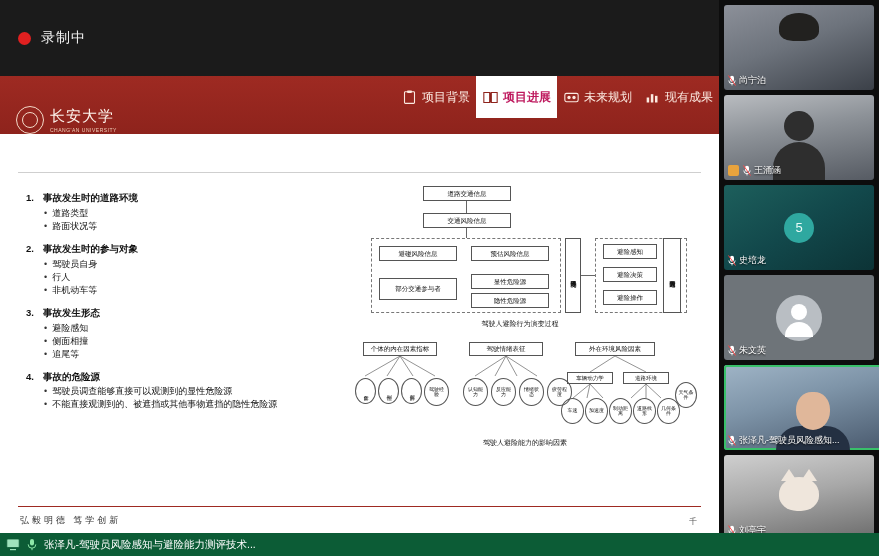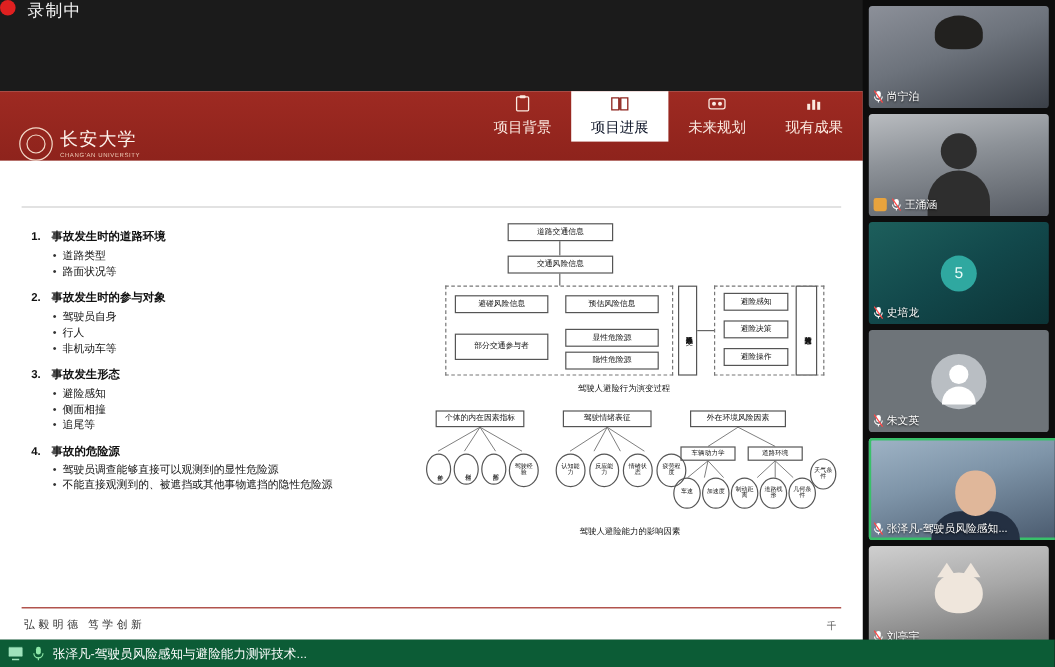--- a/index.html
+++ b/index.html
@@ -29,21 +29,22 @@
     background: #1c1c1c;
   }
 
   .rec-bar {
     position: absolute;
     left: 0; top: 0;
     width: 719px;
     height: 76px;
     background: #1b1b1b;
     display: flex;
-    align-items: flex-start;
+    align-items: center;
+    padding-left: 18px;
     box-sizing: border-box;
   }
   .rec-dot {
     width: 13px; height: 13px;
     border-radius: 50%;
     background: #e02020;
     margin-right: 10px;
   }
   .rec-text {
     color: #f2f2f2;
@@ -105,31 +106,31 @@
   .nav {
     position: absolute;
     right: 0; top: 0;
     height: 58px;
     display: flex;
   }
   .nav-item {
     width: 81px;
     height: 42px;
     display: flex;
-    flex-direction: column;
     align-items: center;
     justify-content: center;
     gap: 4px;
     color: #fbe9e0;
     font-size: 12px;
     cursor: pointer;
   }
   .nav-item.active {
     background: #ffffff;
-    color: #0f172a;
+    color: #be185d;
+    font-weight: bold;
   }
   .nav-ico {
     width: 17px;
     height: 15px;
     display: block;
   }
 
   .slide-body {
     position: relative;
     height: 399px;

